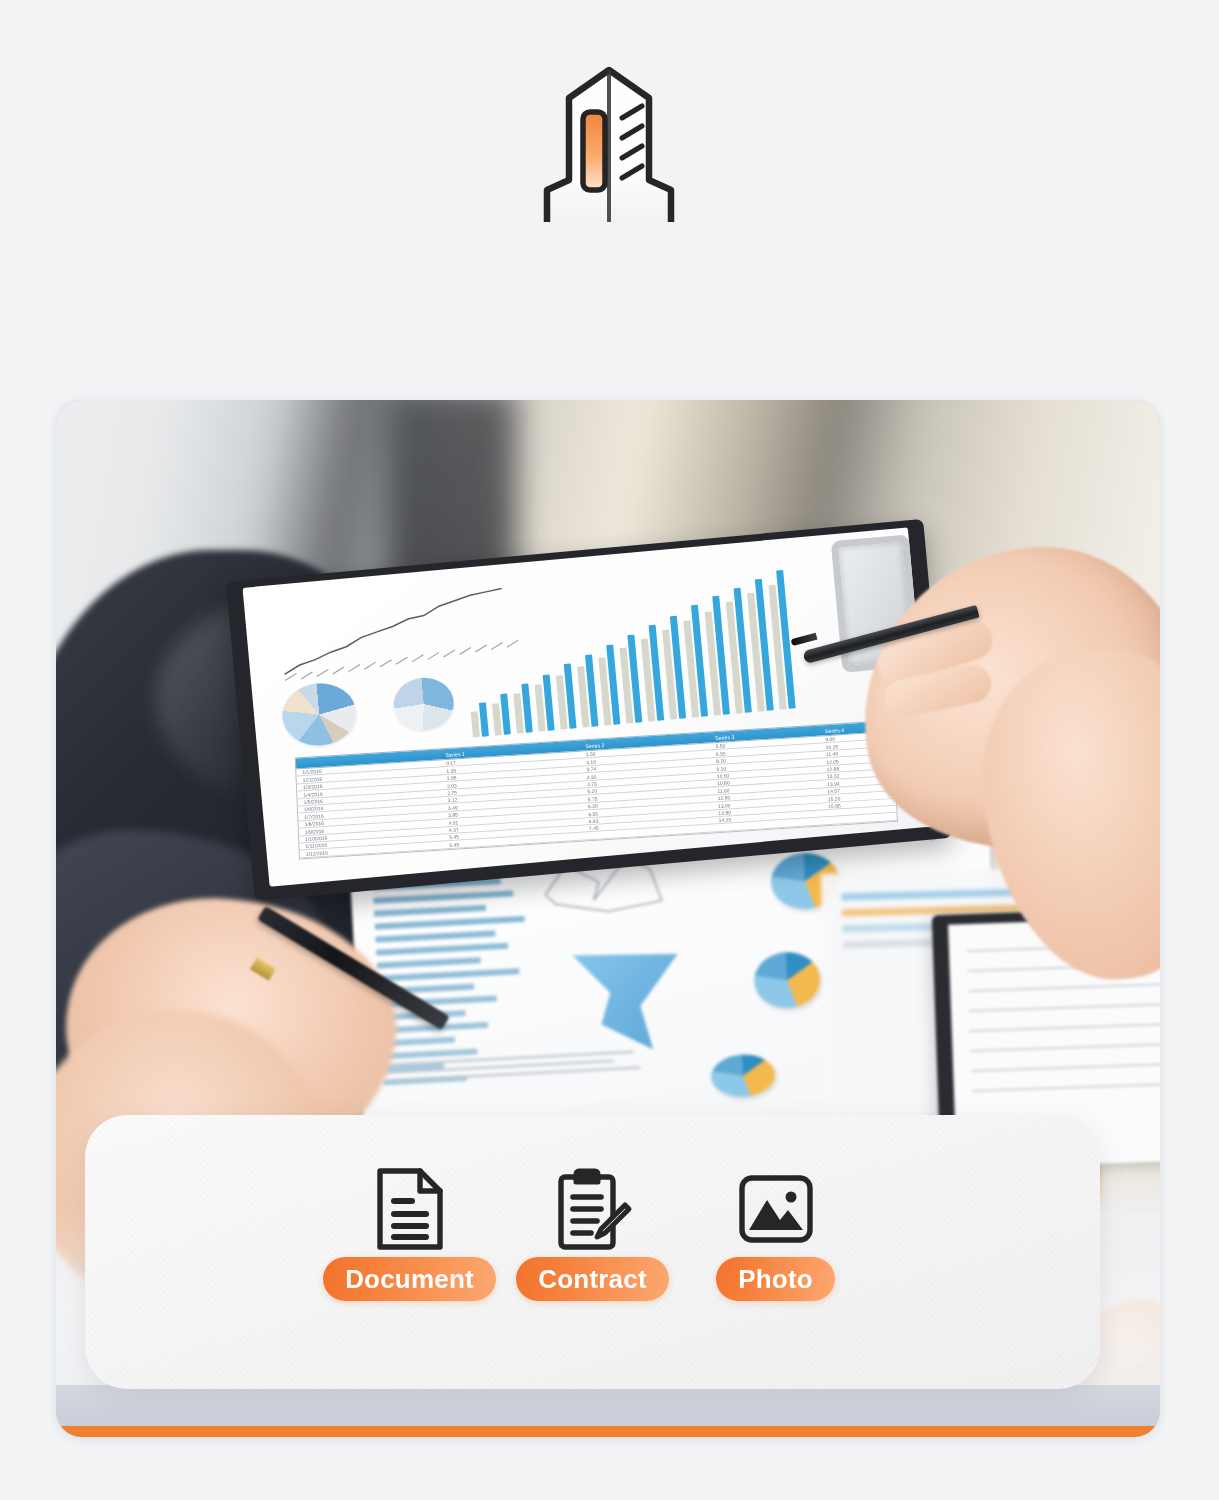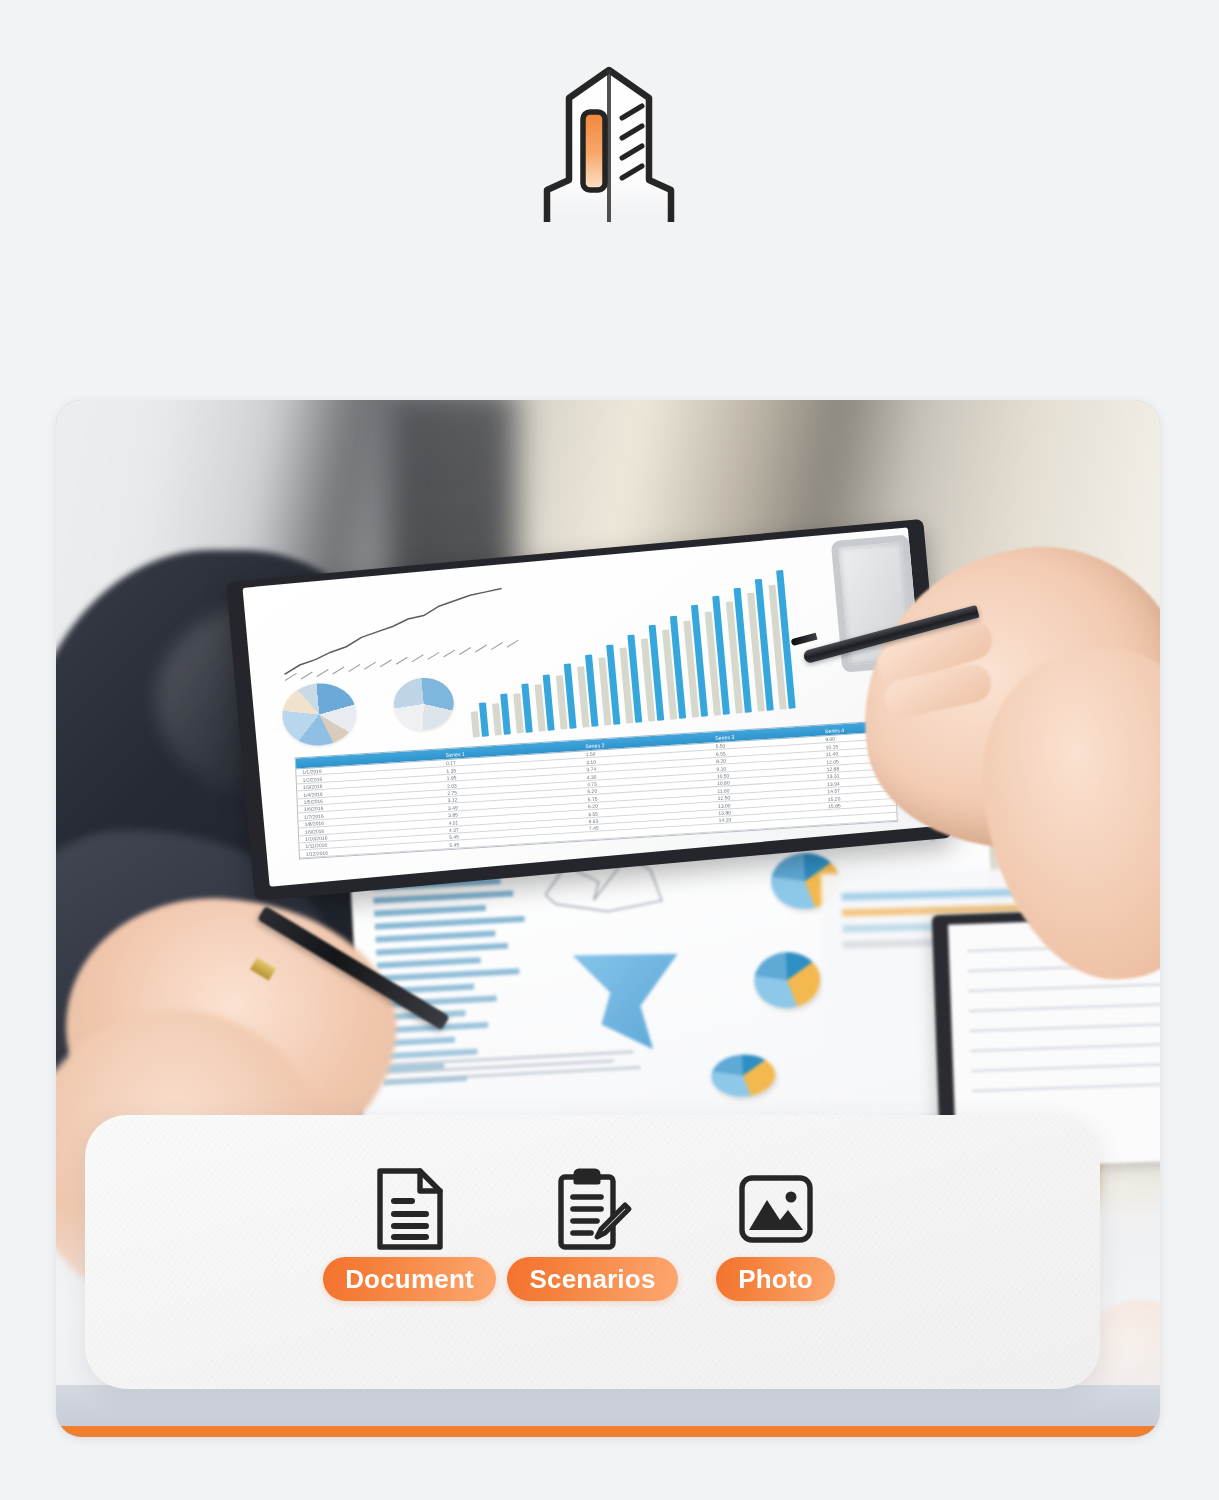--- a/index.html
+++ b/index.html
@@ -847,21 +847,21 @@
     <path d="M26 4 H42 A3 3 0 0 1 45 7 V15 H23 V7 A3 3 0 0 1 26 4 Z" fill="#262626" stroke-width="5"></path>
     <g stroke-width="5.6">
       <line x1="20" y1="30" x2="48" y2="30"></line>
       <line x1="20" y1="42" x2="48" y2="42"></line>
       <line x1="20" y1="54" x2="44" y2="54"></line>
       <line x1="20" y1="66" x2="38" y2="66"></line>
     </g>
     <path d="M72 38 L76 42 L52 66 L44 70 L48 62 Z" fill="#ffffff" stroke-width="5"></path>
   </svg>
 </div>
-          <div class="cat-pill">Scenarios</div>
+          <div class="cat-pill">Contract</div>
         </div>
         <div class="cat-item">
           <div class="cat-icon">
   <svg width="80" height="72" viewBox="0 0 80 72" xmlns="http://www.w3.org/2000/svg" fill="none" stroke="#262626" stroke-width="5.4" stroke-linejoin="round" stroke-linecap="round">
     <rect x="6" y="5" width="68" height="62" rx="10"></rect>
     <circle cx="55" cy="24" r="5.5" fill="#262626" stroke="none"></circle>
     <path d="M13 57 L31 27 L44 47 L52 37 L67 57 Z" fill="#262626" stroke="none"></path>
   </svg>
 </div>
           <div class="cat-pill">Photo</div>

